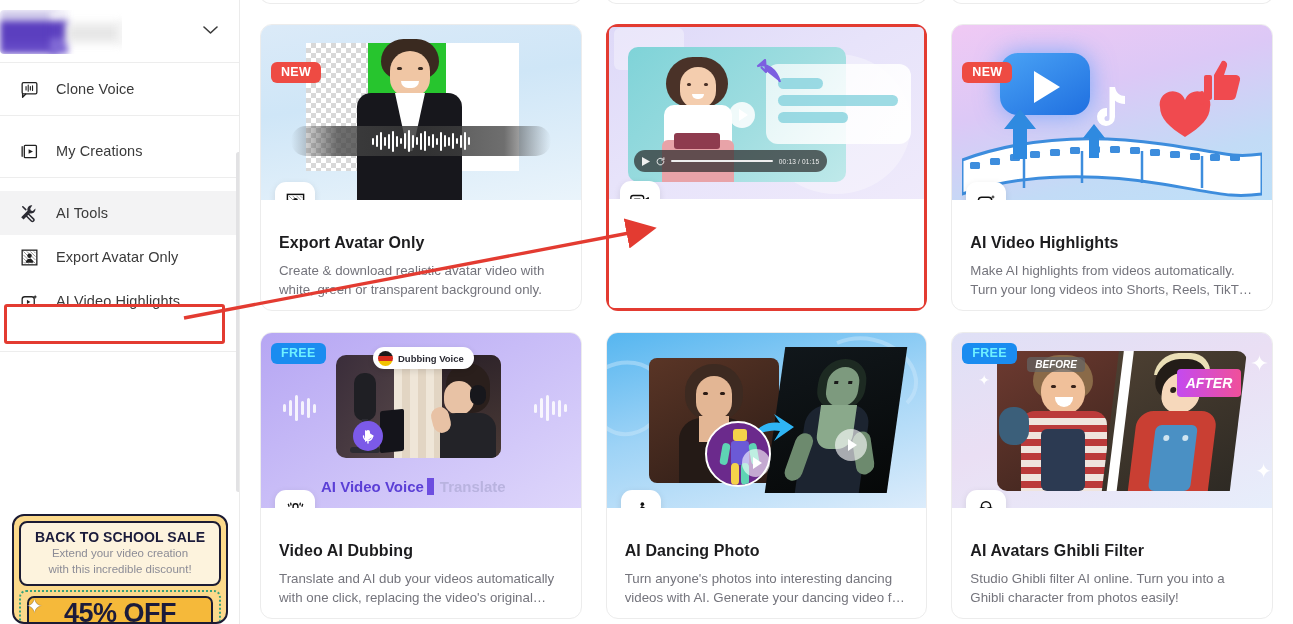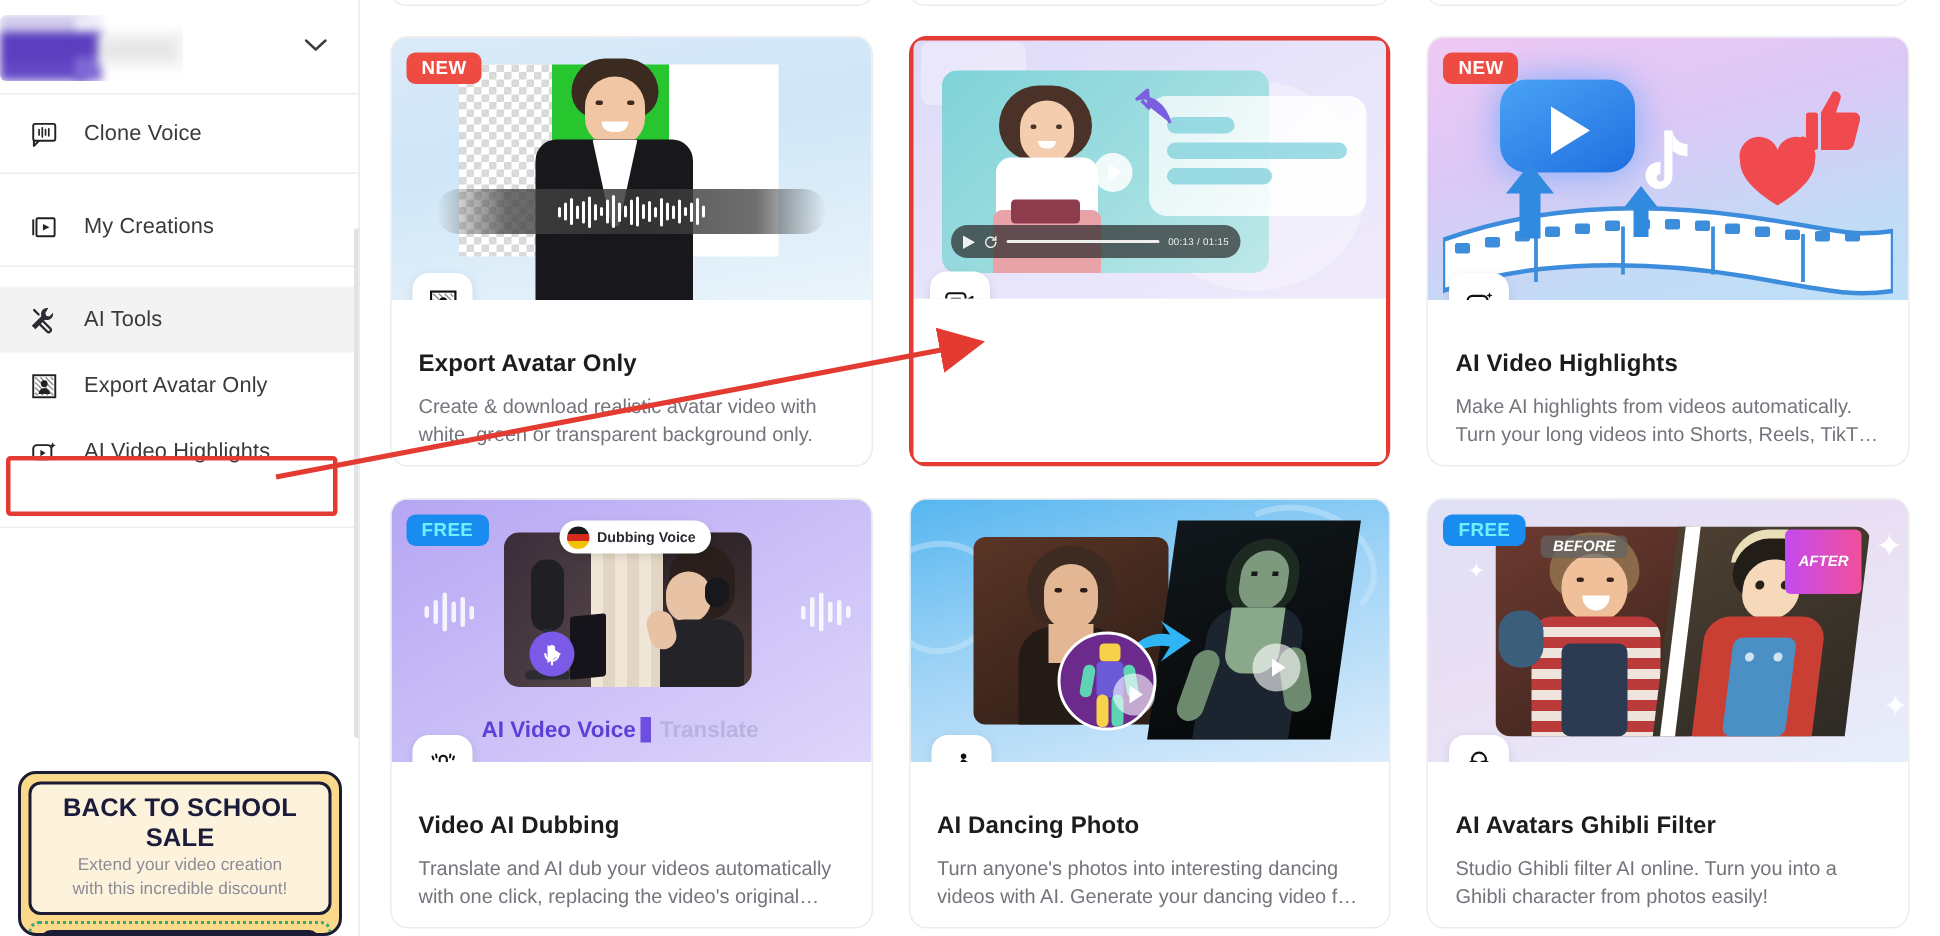--- a/index.html
+++ b/index.html
@@ -107,21 +107,21 @@
     padding: 5px;
     cursor: pointer;
   }
   .promo-top {
     background: #fdf3dd;
     border: 2px solid #1b1b33;
     border-radius: 8px;
     padding: 6px 8px 7px;
     text-align: center;
   }
-  .promo-title { font-size: 17px; font-weight: bold; color: #1b1b3b; letter-spacing: .1px; }
+  .promo-title { font-size: 14px; font-weight: bold; color: #1b1b3b; letter-spacing: .1px; }
   .promo-sub { font-size: 11.5px; color: #8c8c96; line-height: 15px; margin-top: 1px; }
   .promo-bottom {
     margin-top: 4px;
     border: 2px dotted #3aa37a;
     border-radius: 7px;
     height: 40px;
     position: relative;
     overflow: hidden;
   }
   .promo-off {
@@ -191,21 +191,21 @@
   }
   .badge {
     position: absolute; left: 10px; top: 10px;
     padding: 3px 10px 4px;
     border-radius: 6px;
     font-size: 12.5px; font-weight: bold;
     letter-spacing: .3px;
     z-index: 5;
     line-height: 14px;
   }
-  .badge.new { background: #ee4b43; color: #fff; }
+  .badge.new { background: #ee4b43; color: #fff; margin-top: 27px; }
   .badge.free { background: #1a8cf0; color: #6ff0ff; }
 
   .tool-ico {
     position: absolute; left: 14px; bottom: -22px;
     width: 40px; height: 40px;
     background: #fff;
     border-radius: 11px;
     box-shadow: 0 2px 7px rgba(0,0,0,.10);
     display: flex; align-items: center; justify-content: center;
     z-index: 6;
@@ -680,21 +680,21 @@
               <div style="position:absolute;left:48px;top:22px;width:38px;height:40px;border-radius:18px;background:#f6d8bb;"></div>
               <div style="position:absolute;left:56px;top:36px;width:6px;height:6px;border-radius:3px;background:#2a211a;"></div>
               <div style="position:absolute;left:73px;top:36px;width:6px;height:6px;border-radius:3px;background:#2a211a;"></div>
               <div style="position:absolute;left:26px;top:60px;width:80px;height:80px;background:#c93f33;border-radius:16px 16px 0 0;"></div>
               <div style="position:absolute;left:46px;top:74px;width:42px;height:66px;background:#4a90c4;border-radius:6px;"></div>
               <div style="position:absolute;left:55px;top:84px;width:6px;height:6px;border-radius:3px;background:#cfe4f0;"></div>
               <div style="position:absolute;left:74px;top:84px;width:6px;height:6px;border-radius:3px;background:#cfe4f0;"></div>
             </div>
             <div style="position:absolute;left:118px;top:-8px;width:10px;height:160px;background:#fff;transform:skewX(-7deg);"></div>
             <div style="position:absolute;left:30px;top:6px;padding:2px 8px;background:rgba(100,100,100,.72);border-radius:4px;font-size:10px;font-style:italic;font-weight:bold;color:#fff;">BEFORE</div>
-            <div style="position:absolute;right:6px;top:2px;padding:16px 9px;background:linear-gradient(90deg,#c44af0,#f0509a);border-radius:4px;font-size:10px;font-style:italic;font-weight:bold;color:#fff;">AFTER</div>
+            <div style="position:absolute;right:6px;top:18px;padding:6px 9px;background:linear-gradient(90deg,#c44af0,#f0509a);border-radius:4px;font-size:14px;font-style:italic;font-weight:bold;color:#fff;">AFTER</div>
           </div>
           <span class="badge free">FREE</span>
           <span class="sparkle4" style="left:298px;top:20px;font-size:22px;">✦</span>
           <span class="sparkle4" style="left:303px;top:128px;font-size:20px;">✦</span>
           <span class="sparkle4" style="left:26px;top:40px;font-size:14px;">✦</span>
           <div class="tool-ico">
             <svg width="22" height="22" viewBox="0 0 24 24">
                 <circle cx="12" cy="8" r="5" fill="none" stroke="#111" stroke-width="1.5"></circle>
                 <circle cx="8" cy="14.5" r="5" fill="none" stroke="#111" stroke-width="1.5"></circle>
                 <circle cx="16" cy="14.5" r="5" fill="none" stroke="#111" stroke-width="1.5"></circle>

